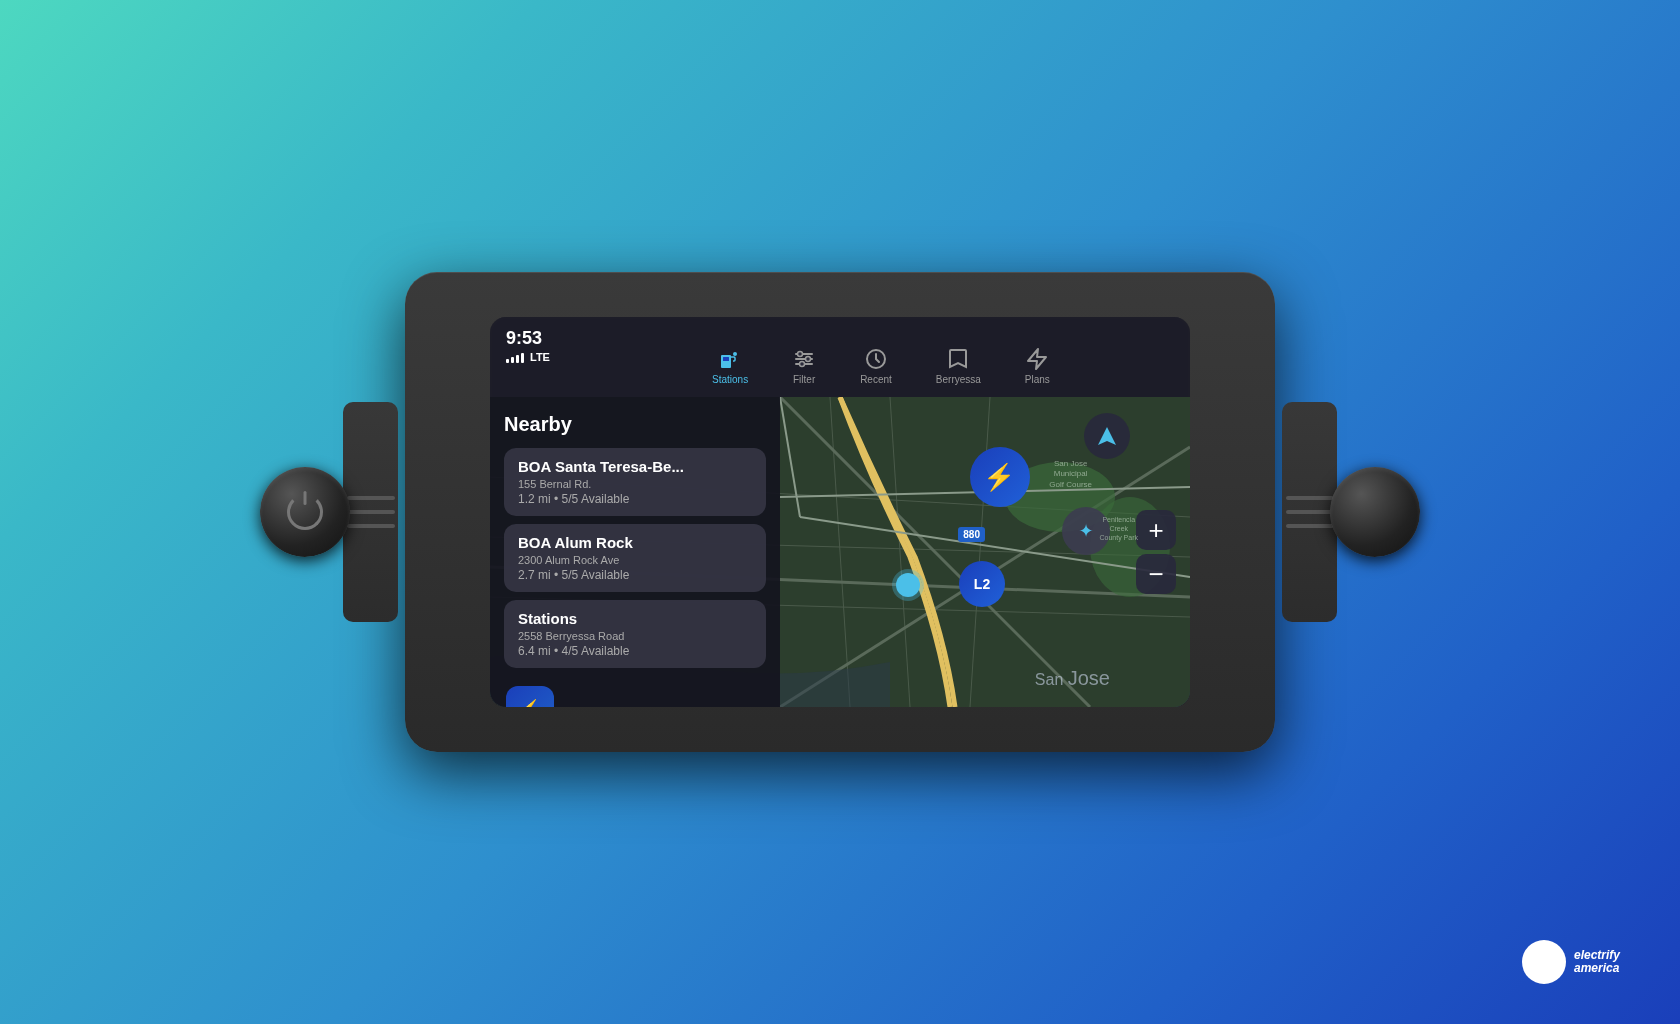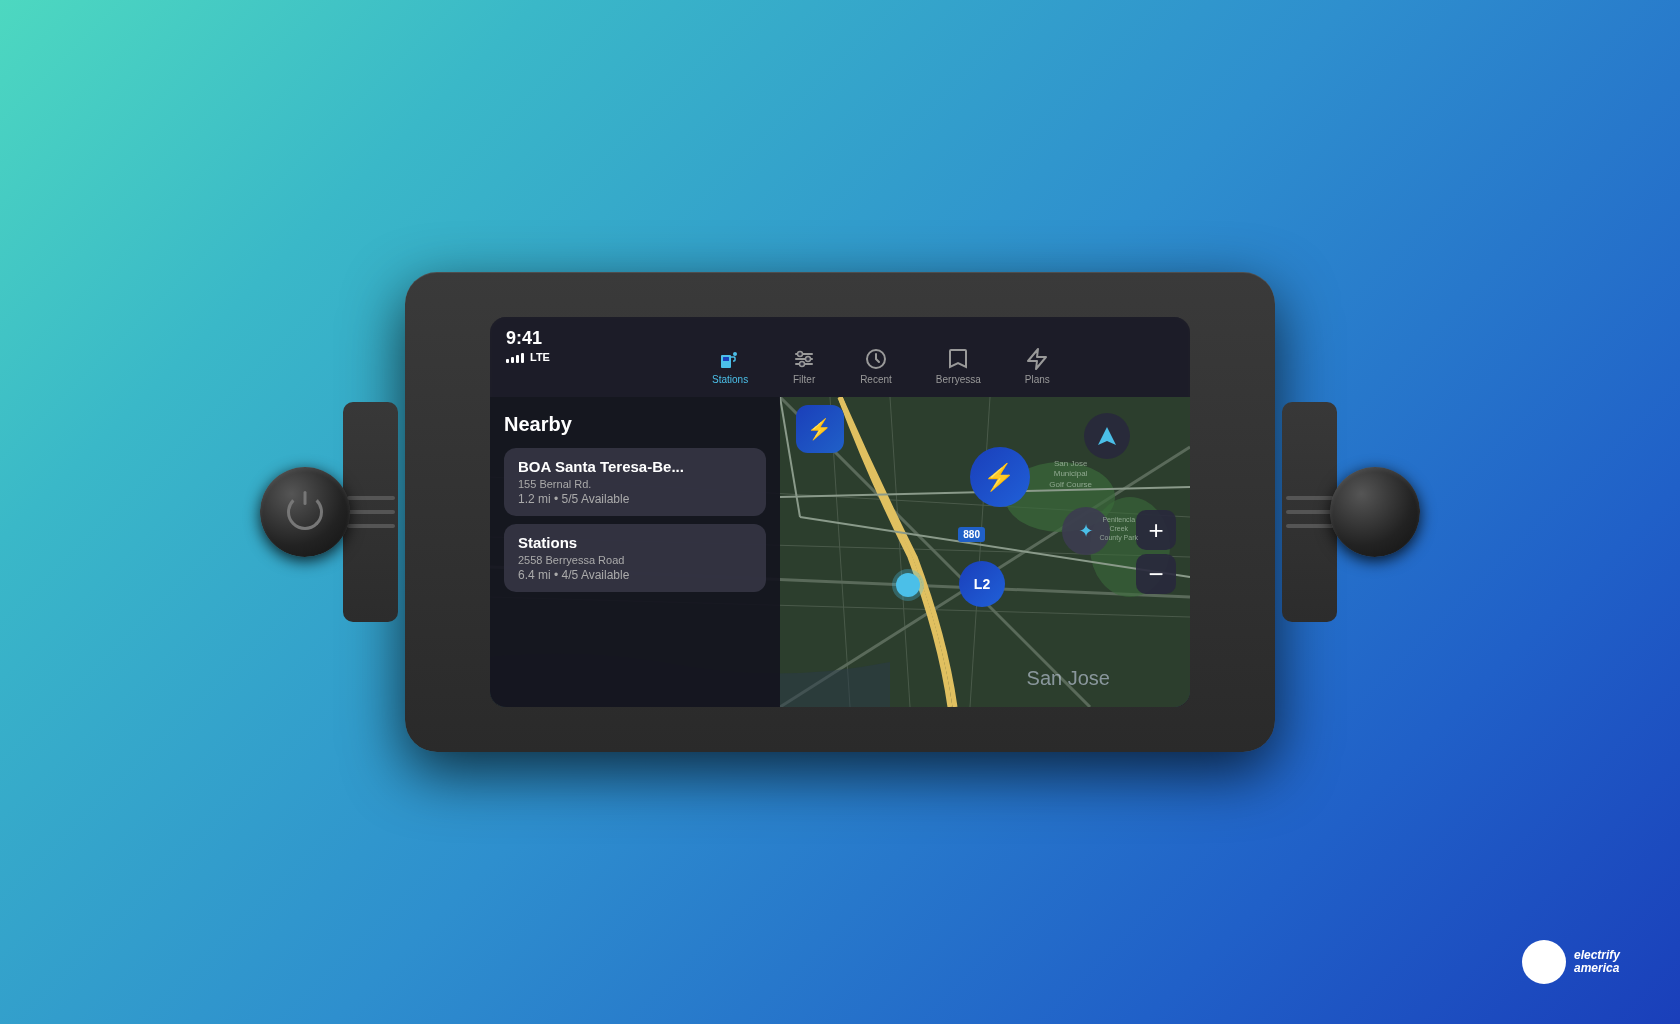--- a/index.html
+++ b/index.html
@@ -259,21 +259,21 @@
 
     
     .left-panel {
       position: absolute;
       top: 0;
       left: 0;
       width: 290px;
       bottom: 0;
       background: rgba(20, 20, 30, 0.92);
       display: flex;
-      flex-direction: row;
+      flex-direction: column;
     }
 
     .app-icon {
       width: 48px;
       height: 48px;
       border-radius: 12px;
       background: linear-gradient(135deg, #1a3fba, #2060c8);
       display: flex;
       align-items: center;
       justify-content: center;
@@ -457,21 +457,21 @@
     </div>
 
     <div class="knob-right">
       <div class="knob">
       </div>
     </div>
 
     <div class="screen">
 
       <div class="status-bar">
-        <div class="status-time">9:41</div>
+        <div class="status-time">9:53</div>
         <div class="status-signal">
           <div class="signal-bars">
             <div class="signal-bar" style="height:4px"></div>
             <div class="signal-bar" style="height:6px"></div>
             <div class="signal-bar" style="height:8px"></div>
             <div class="signal-bar" style="height:10px"></div>
           </div>
           <span class="lte-text">LTE</span>
         </div>
       </div>
@@ -565,20 +565,25 @@
           <div class="nearby-section">
             <div class="nearby-title">Nearby</div>
             <div class="station-list">
 
               <div class="station-card">
                 <div class="station-name">BOA Santa Teresa-Be...</div>
                 <div class="station-address">155 Bernal Rd.</div>
                 <div class="station-meta">1.2 mi • 5/5 Available</div>
               </div>
 
+              <div class="station-card">
+                <div class="station-name">BOA Alum Rock</div>
+                <div class="station-address">2300 Alum Rock Ave</div>
+                <div class="station-meta">2.7 mi • 5/5 Available</div>
+              </div>
 
               <div class="station-card">
                 <div class="station-name">Stations</div>
                 <div class="station-address">2558 Berryessa Road</div>
                 <div class="station-meta">6.4 mi • 4/5 Available</div>
               </div>
             </div>
           </div>
 
           <div style="position: relative; height: 70px; flex-shrink:0;">
@@ -612,21 +617,21 @@
             <polygon points="11,2 2,20 11,16 20,20" fill="#4BBFE8"></polygon>
           </svg>
         </div>
 
         <div class="zoom-controls">
           <div class="zoom-btn" style="font-size:26px;font-weight:300;color:white;">+</div>
           <div class="zoom-btn" style="font-size:26px;font-weight:300;color:white;">−</div>
         </div>
 
         <div class="city-label">
-          <span style="color:rgba(200,210,230,0.6); font-size:20px; font-weight:300;">San </span><span style="color:rgba(200,210,230,0.6); font-size:20px; font-weight:300;">Jose</span>
+          <span style="color:rgba(200,210,230,0.6); font-size:16px; font-weight:300;">San </span><span style="color:rgba(200,210,230,0.6); font-size:20px; font-weight:300;">Jose</span>
         </div>
 
         <div class="golf-label" style="position:absolute; top:62px; right:98px; color:rgba(180,200,180,0.7); font-size:8px; text-align:center; line-height:1.3;">
           <span>San Jose<br>Municipal<br>Golf Course</span>
         </div>
 
         <div style="position:absolute; top:118px; right:52px; color:rgba(180,200,180,0.7); font-size:7px; text-align:center; line-height:1.3;">
           <span>Penitencia<br>Creek<br>County Park</span>
         </div>
 

